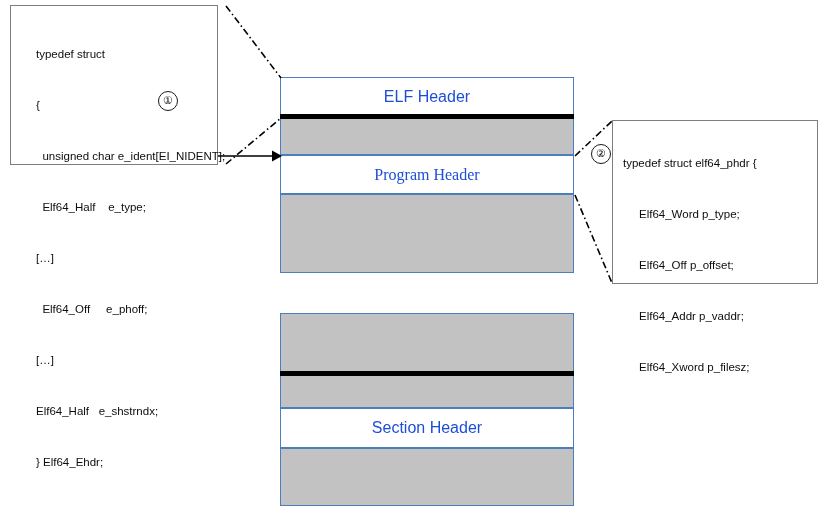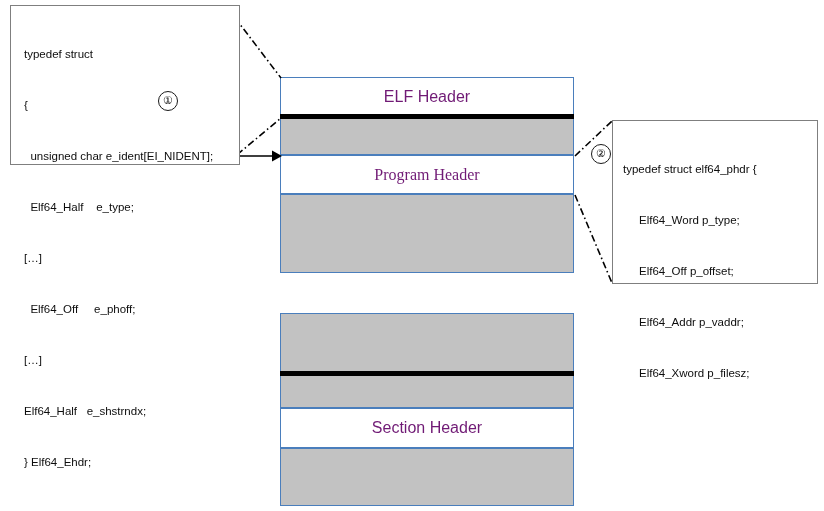--- a/index.html
+++ b/index.html
@@ -34,30 +34,30 @@
     white-space: pre;
   }
   .callout .code-line {
     display: block;
     white-space: pre;
   }
 
   #ehdr-callout {
     left: 10px;
     top: 5px;
-    width: 230px;
+    width: 208px;
     height: 160px;
-    padding: 6px 0 0 13px;
+    padding: 6px 0 0 25px;
   }
   #phdr-callout {
     left: 612px;
     top: 120px;
     width: 206px;
     height: 164px;
-    padding: 6px 0 0 10px;
+    padding: 0 0 0 10px;
   }
 
   
   .marker {
     position: absolute;
     width: 18px;
     height: 18px;
     border: 1.2px solid #1a1a1a;
     border-radius: 50%;
     font-size: 11px;
@@ -80,21 +80,21 @@
   .band {
     position: absolute;
     left: 0;
     width: 294px;
     box-sizing: border-box;
     border: 1px solid #4a7ebc;
     display: flex;
     align-items: center;
     justify-content: center;
     font-size: 16px;
-    color: #701a75;
+    color: #1d4ed8;
   }
   .band.white { background: #ffffff; }
   .band.gray  { background: #c2c2c2; }
 
   .divider-black {
     position: absolute;
     left: 0;
     width: 294px;
     height: 5px;
     background: #000000;

